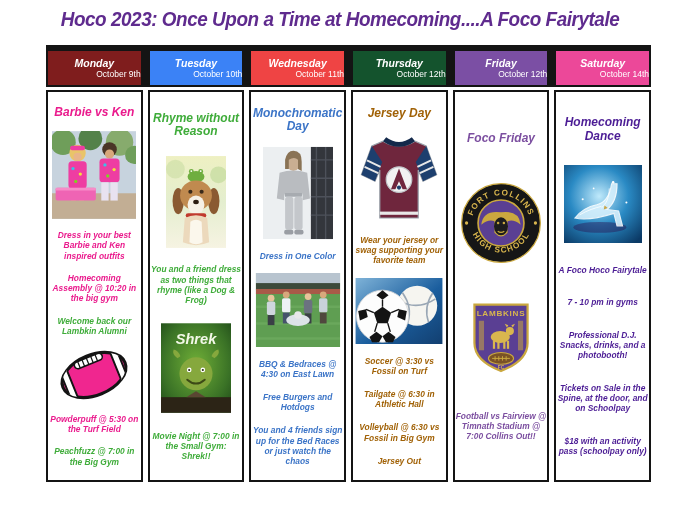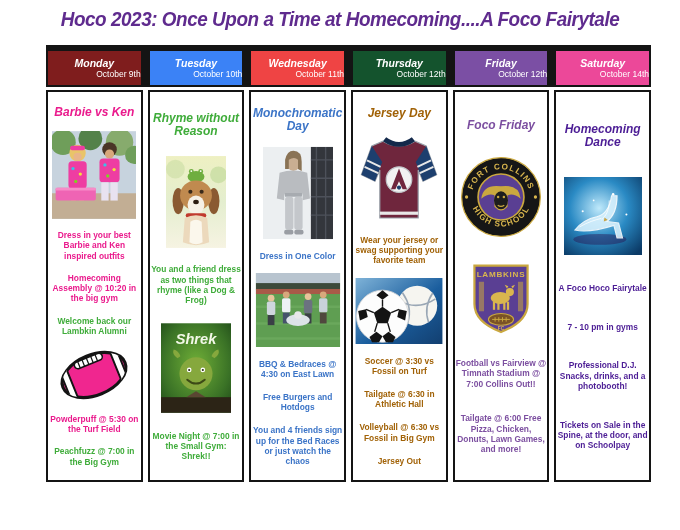--- a/index.html
+++ b/index.html
@@ -13,21 +13,21 @@
   .col-header{border:2px solid #141414;height:38px;box-sizing:border-box;color:#fff;
     text-align:center;display:flex;flex-direction:column;justify-content:center;line-height:1.2;}
   .col-header .day{font-weight:bold;font-style:italic;font-size:10.5px;}
   .col-header .date{font-size:8.5px;text-align:right;}
   .body-row{display:grid;grid-template-columns:repeat(6,1fr);column-gap:5px;margin-top:3px;}
   .col-body{border:2px solid #141414;background:#fff;height:392px;box-sizing:border-box;
     padding:2px 1px;display:flex;flex-direction:column;align-items:center;
     justify-content:space-evenly;overflow:hidden;}
   .theme{font-size:12px;font-weight:bold;font-style:italic;text-align:center;
     line-height:1.1;margin:2px 0;}
-  .ev{font-size:8.4px;font-weight:bold;text-align:center;
+  .ev{font-size:8.4px;font-weight:bold;font-style:italic;text-align:center;
     line-height:1.22;margin:1px 0;}
   .img{flex:none;display:block;}
   
   .h-mon{background:#7f1d1d}.h-tue{background:#3b82f6}.h-wed{background:#ef4444}
   .h-thu{background:#14532d}.h-fri{background:#7b4fa4}.h-sat{background:#ec4899}
   
   .pink{color:#ea1b8d}.green{color:#3fac3a}.blue{color:#3b74c7}
   .orange{color:#a16207}.purple{color:#7c4fa0}.coral{color:#4c1d95}
 </style>
 </head>
@@ -289,21 +289,20 @@
           <rect x="37" y="56" width="3" height="10" fill="#d9b64e"></rect>
         <rect x="45" y="56" width="3" height="10" fill="#d9b64e"></rect>
           <rect x="50" y="55" width="3" height="11" fill="#d9b64e"></rect>
         <circle cx="54" cy="42" r="5.5" fill="#d9b64e"></circle>
         <path d="M50 37 l-3 -5 l5 2 Z M58 37 l3 -5 l-5 2 Z" fill="#d9b64e"></path>
         <ellipse cx="42" cy="79" rx="17" ry="8" fill="#7a5226" stroke="#caa83f" stroke-width="1.5"></ellipse>
         <path d="M30 79h24 M34 76v6 M39 76v6 M44 76v6 M49 76v6" stroke="#caa83f" stroke-width="1.3"></path>
         <text x="42" y="93" text-anchor="middle" font-size="6.5" font-weight="bold" fill="#d9b64e">FC</text>
       </svg>
       <p class="ev purple">Football vs Fairview @ Timnath Stadium @ 7:00 Collins Out!!</p>
-      <p class="ev purple">Tailgate @ 6:00 Free Pizza, Chicken, Donuts, Lawn Games, and more!</p>
     </div>
 
     <div class="col-body">
       <div class="theme coral">Homecoming Dance</div>
       <svg class="img" width="78" height="78" viewBox="0 0 100 100">
         <defs>
             <radialGradient id="slipbg" cx=".45" cy=".4" r=".75">
           <stop offset="0" stop-color="#bfe9fb"></stop>
               <stop offset=".5" stop-color="#2a8ac4"></stop>
               <stop offset="1" stop-color="#0b3a66"></stop>
@@ -316,16 +315,17 @@
         <circle cx="63" cy="22" r="1.6" fill="#fff"></circle>
           <circle cx="24" cy="44" r="1.3" fill="#fff"></circle>
         <circle cx="80" cy="48" r="1.3" fill="#fff"></circle>
           <circle cx="38" cy="30" r="1.1" fill="#fff"></circle>
         <path d="M52 52 l4 3 l-5 2 Z" fill="#c9a445"></path>
       </svg>
       <p class="ev coral">A Foco Hoco Fairytale</p>
       <p class="ev coral">7 - 10 pm in gyms</p>
       <p class="ev coral">Professional D.J. Snacks, drinks, and a photobooth!</p>
       <p class="ev coral">Tickets on Sale in the Spine, at the door, and on Schoolpay</p>
+      <p class="ev coral">$18 with an activity pass (schoolpay only)</p>
     </div>
 
   </div>
 </div>
 
 </body></html>

